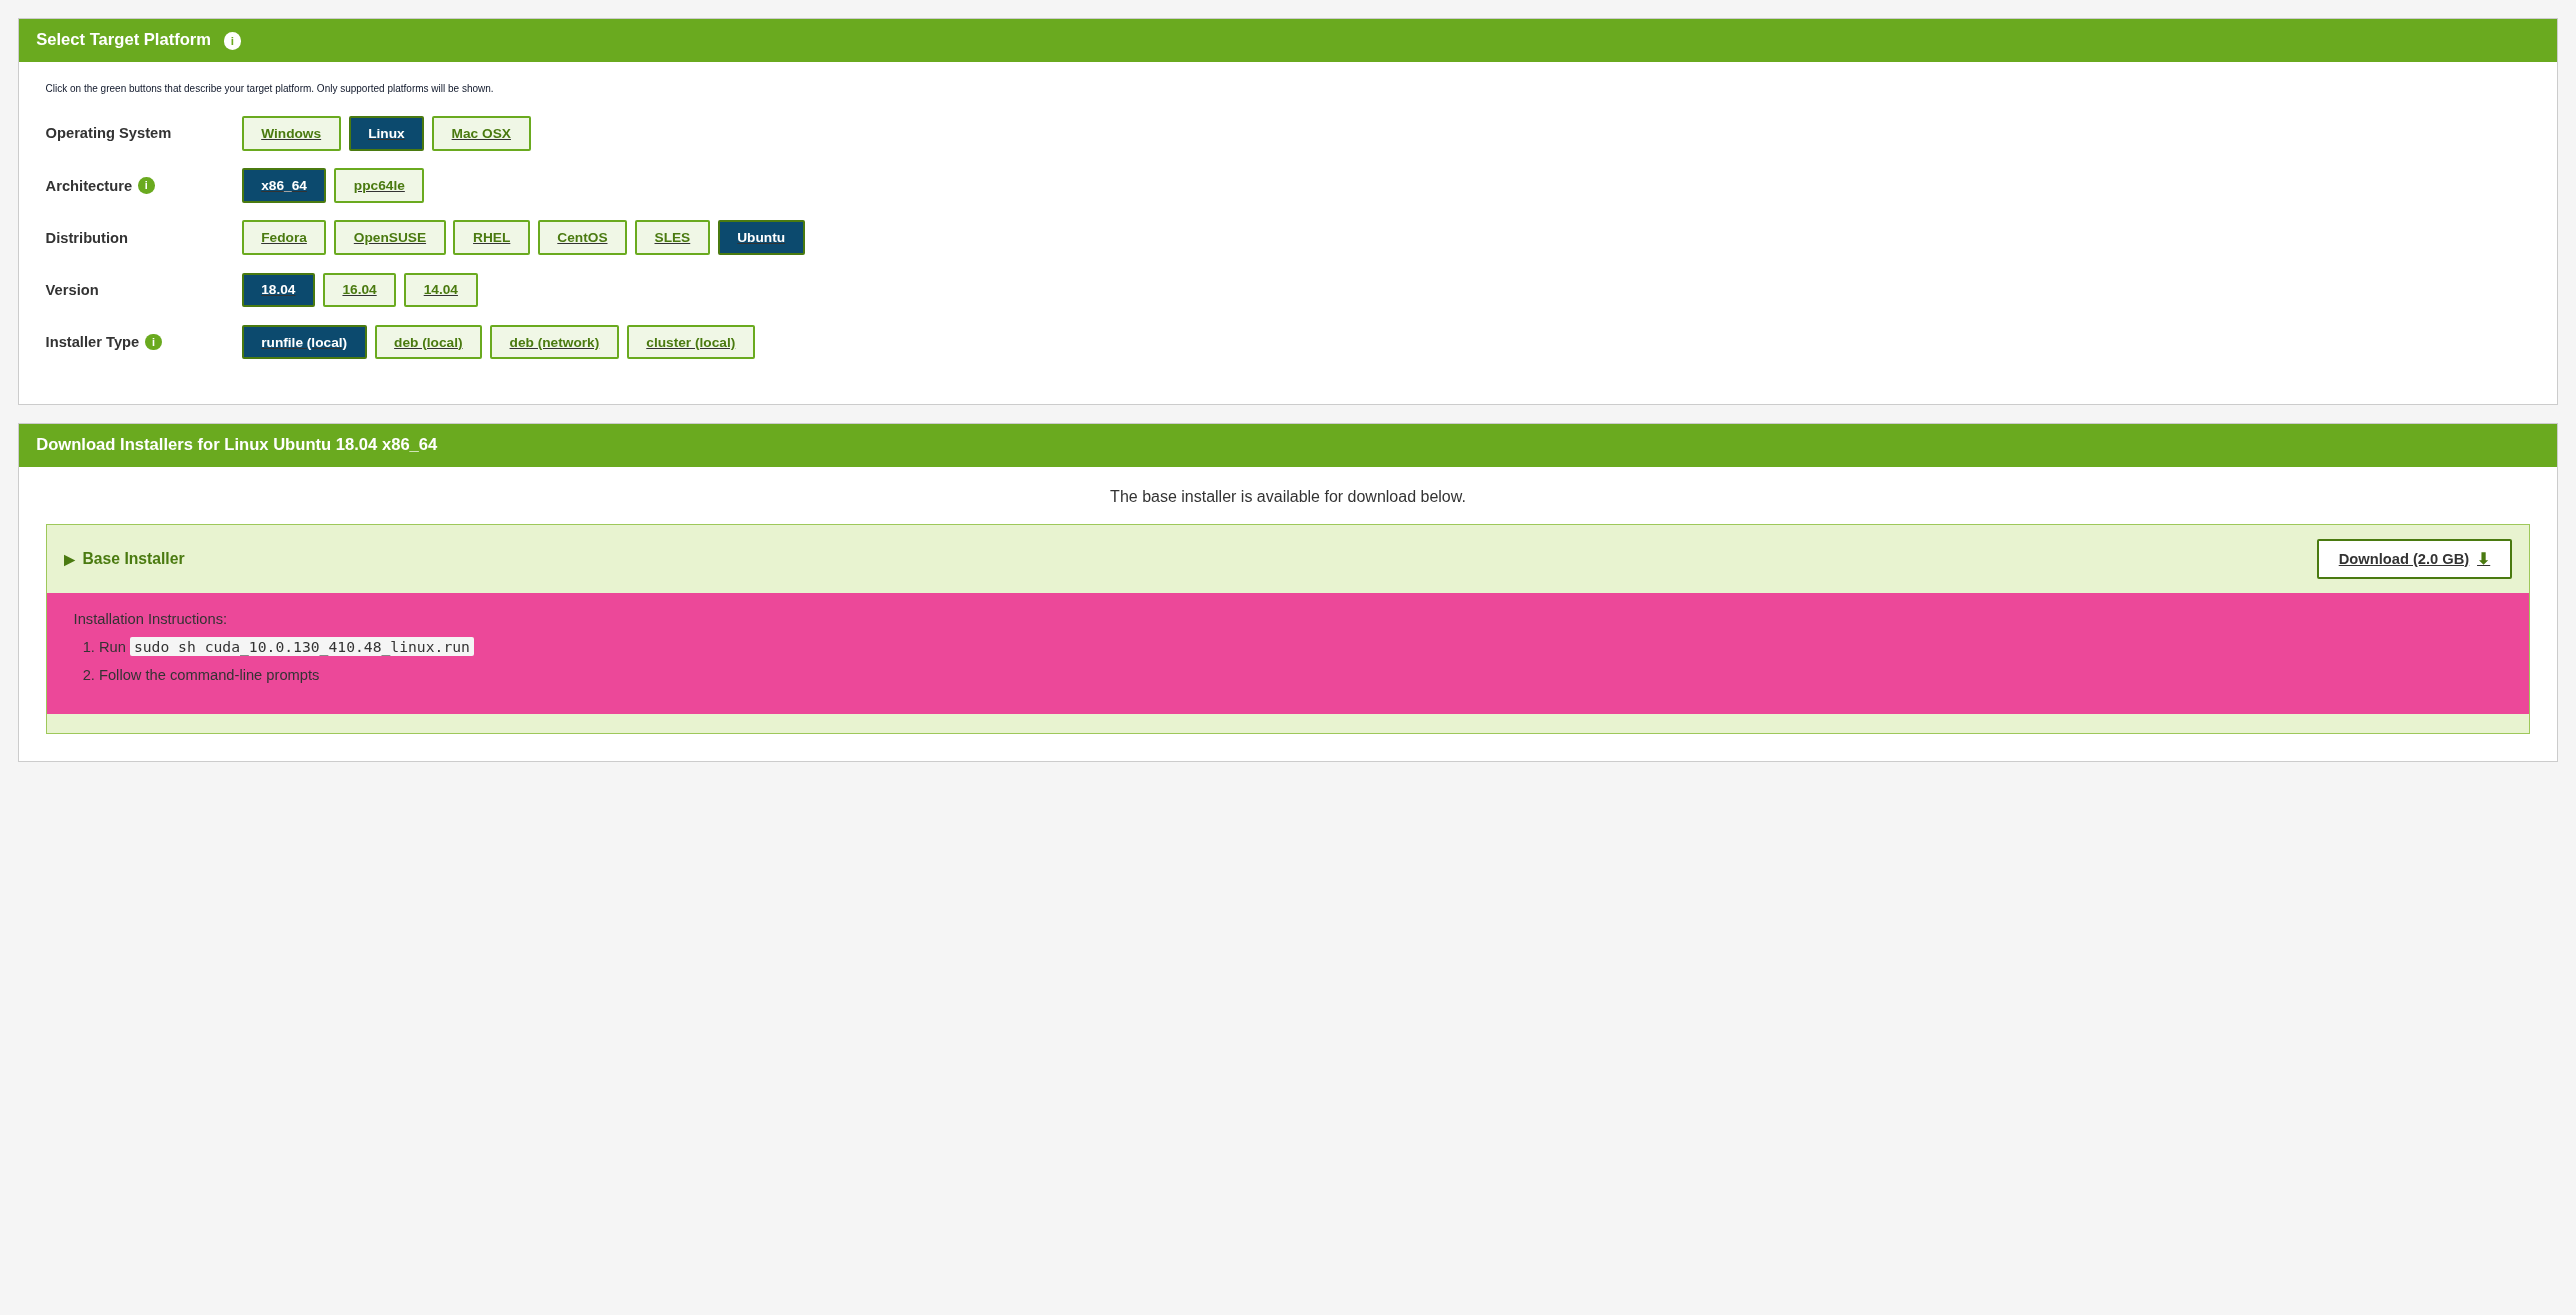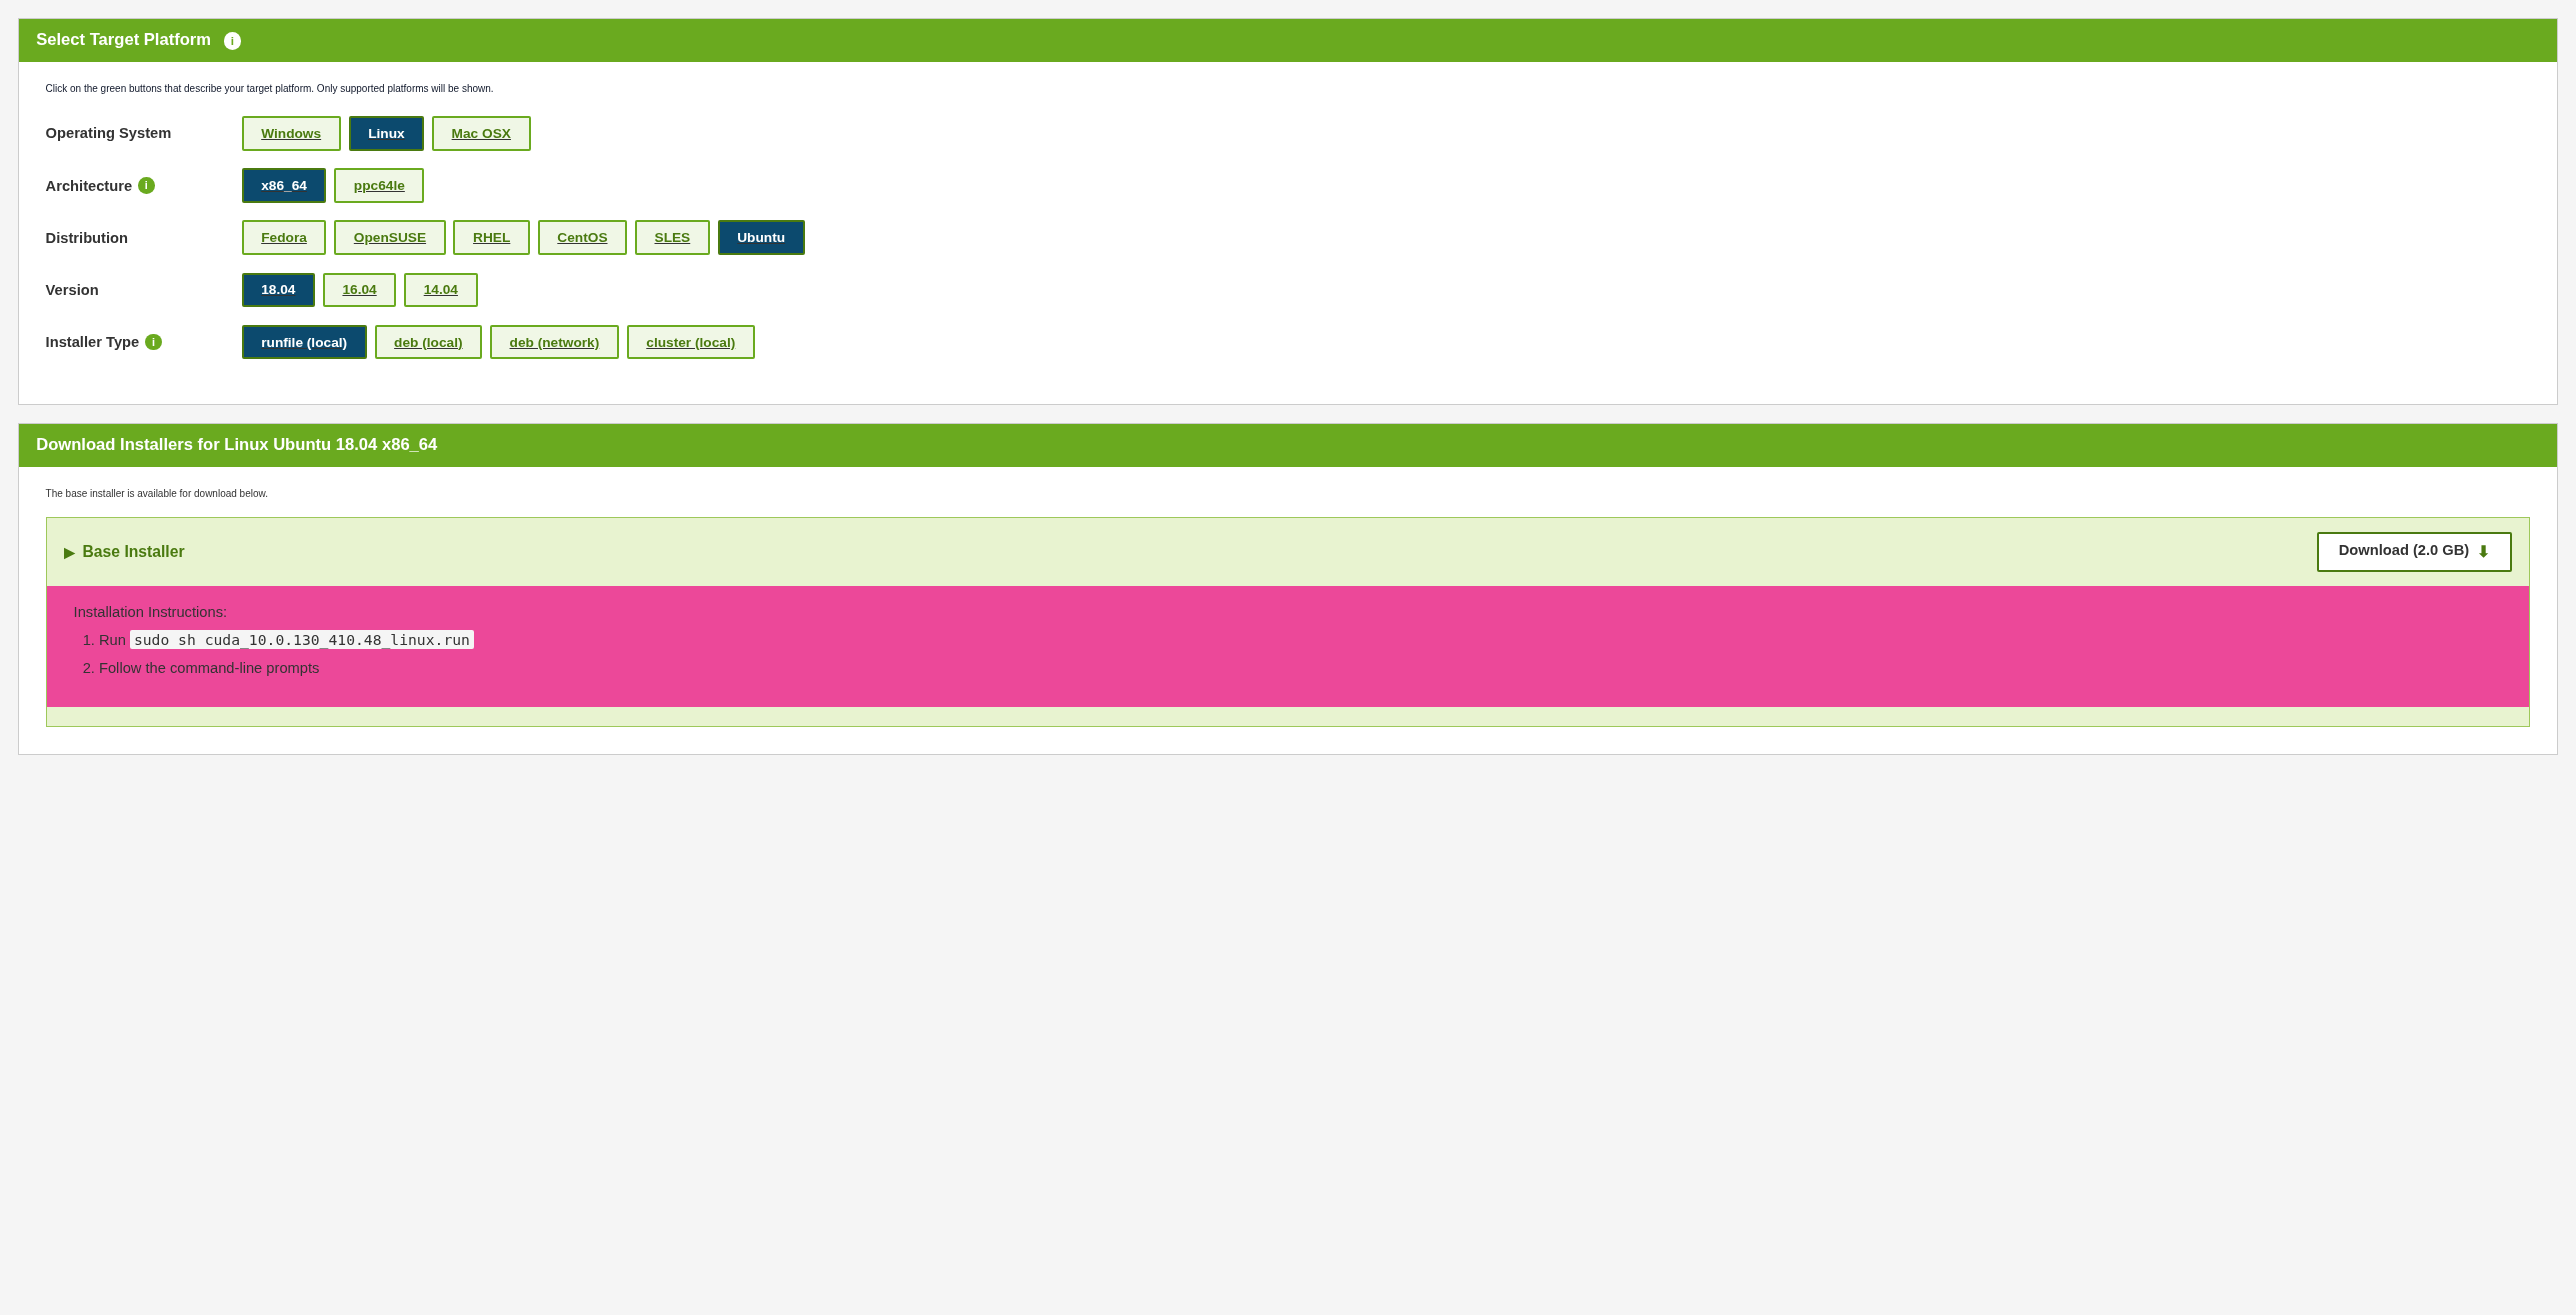--- a/index.html
+++ b/index.html
@@ -87,23 +87,24 @@
       color: #fff;
       border-color: #4a7a10;
     }
 
     
     .download-section {
       margin-top: 15.7px;
     }
 
     .download-text {
-      font-size: 10px;
+      font-size: 16px;
       margin-bottom: 5.9px;
       color: #333;
+      text-align: center;
     }
 
     .base-installer-box {
       border: 1px solid #9ec85a;
       margin-top: 17.6px;
     }
 
     .base-installer-header {
       background: #e8f3d0;
       padding: 13.7px 17.6px;
@@ -128,22 +129,24 @@
 
     .download-btn {
       background: #fff;
       border: 2px solid #4a7a10;
       color: #333;
       padding: 8.8px 19.6px;
       font-size: 14.7px;
       font-weight: 600;
       cursor: pointer;
       display: flex;
+      align-items: center;
       gap: 7.8px;
       border-radius: 2px;
+      text-decoration: underline;
     }
 
     .download-icon {
       font-size: 15.7px;
       color: #4a7a10;
     }
 
     .install-instructions {
       padding: 17.6px 27px 21.5px 27px;
       background: #ec4899;

